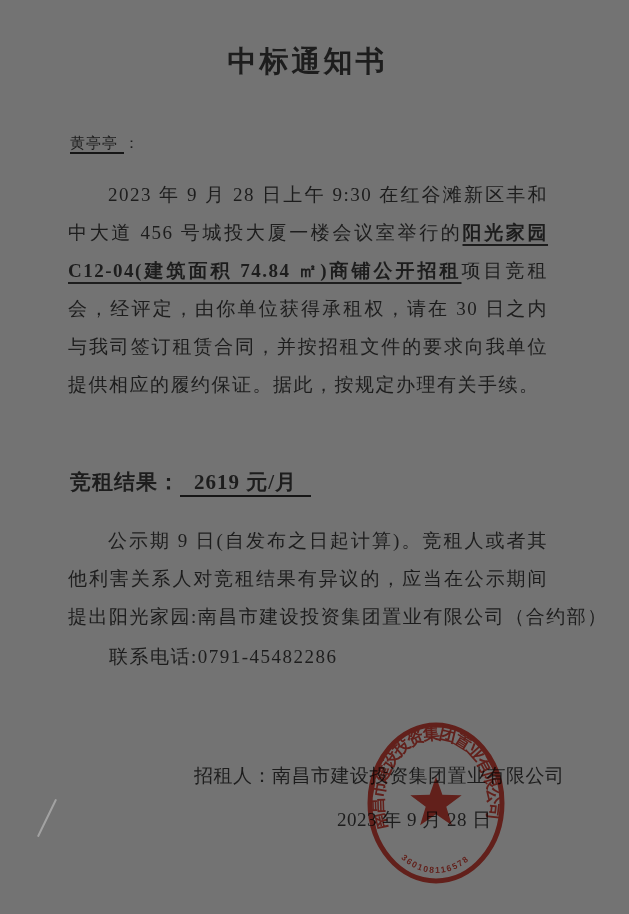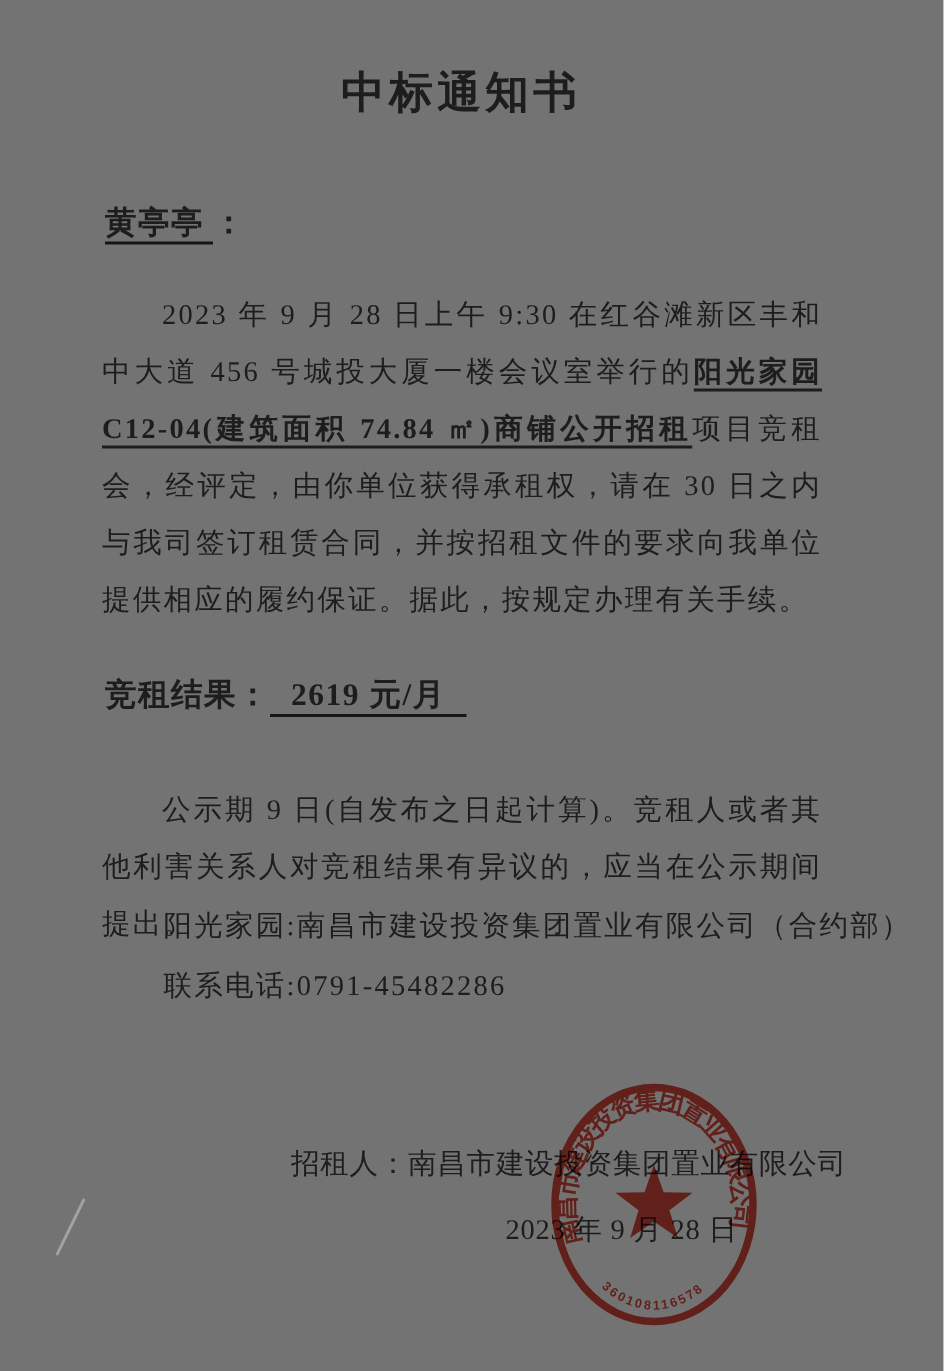--- a/index.html
+++ b/index.html
@@ -13,40 +13,40 @@
     color:#1d1d1d;
   }
   .doc-title{
     position:absolute;top:42px;left:0;right:0;
     text-align:center;
     transform:translateX(-7px);
     font-size:29px;font-weight:bold;letter-spacing:3px;
   }
   .addressee{
     position:absolute;left:70px;top:134px;
-    font-size:21px;font-weight:bold;letter-spacing:1px;text-align:center;
+    font-size:15px;font-weight:normal;letter-spacing:1px;text-align:center;
   }
   .addressee .name{
     border-bottom:2px solid #161616;
     padding:0 6px 1px 0;
   }
   .para{
     position:absolute;left:68px;width:480px;
     font-size:19px;line-height:38px;letter-spacing:1.5px;
     text-align:justify;text-justify:inter-character;
   }
-  .para1{top:192px;text-indent:40px;}
+  .para1{top:176px;text-indent:40px;}
   .hl{
     font-weight:bold;
     text-decoration:underline;
     text-decoration-thickness:2px;
     text-underline-offset:5px;
   }
   .result-line{
-    position:absolute;left:70px;top:449px;
+    position:absolute;left:70px;top:468px;
     font-size:21px;font-weight:bold;letter-spacing:1px;
   }
   .result-line .value{
     border-bottom:2px solid #161616;
     padding:0 14px 1px 14px;
   }
   .notice{top:522px;text-indent:40px;}
   .supervisor-line{
     position:absolute;left:109px;top:604px;
     font-size:19px;letter-spacing:1.5px;

